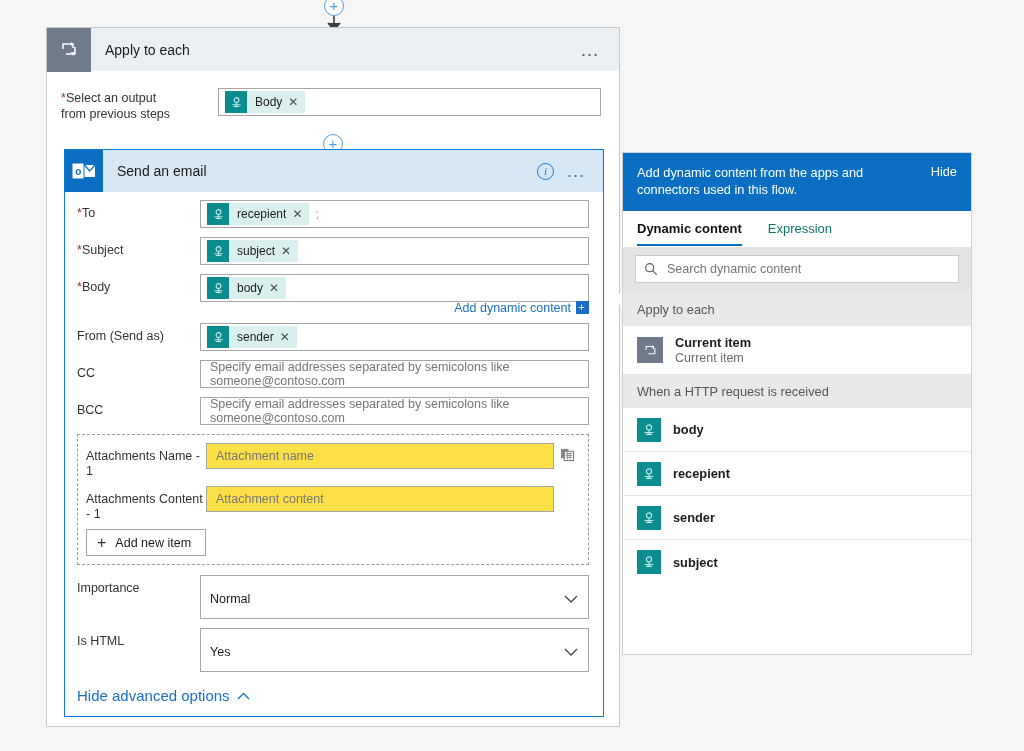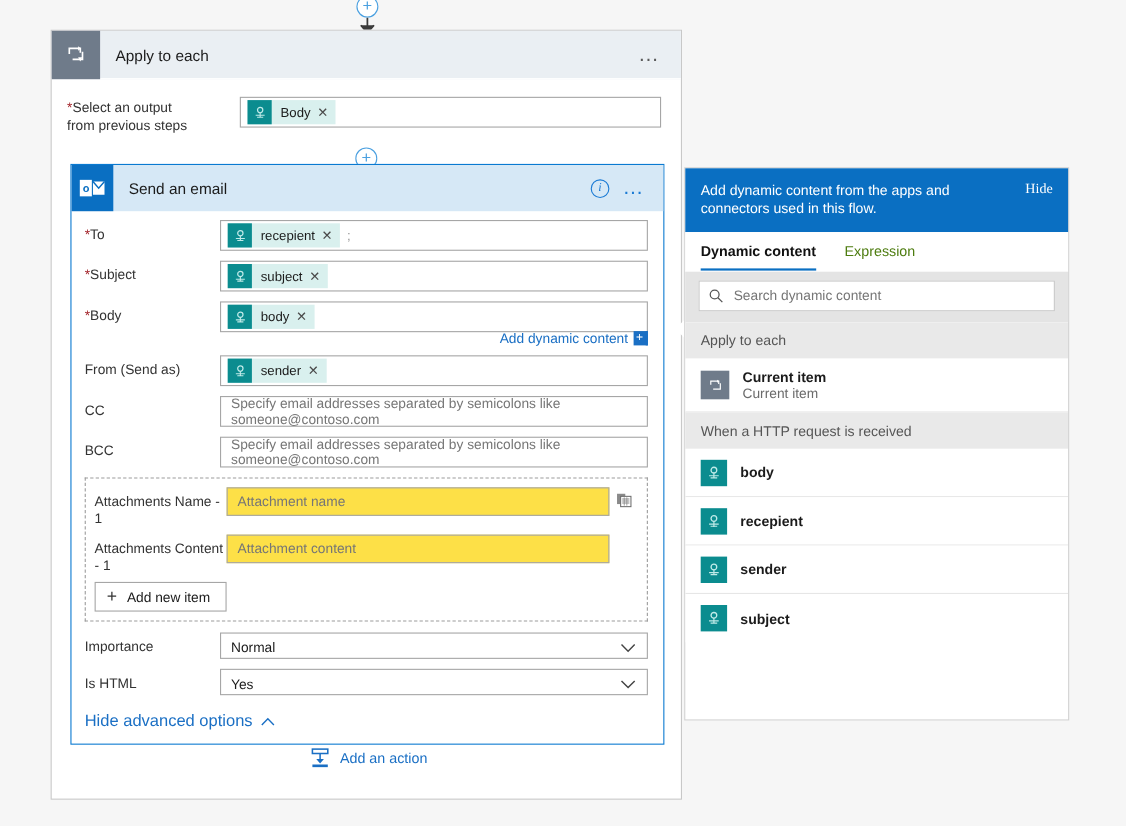--- a/index.html
+++ b/index.html
@@ -151,21 +151,21 @@
   .add-new-item {
     display: inline-flex; align-items: center;
     height: 27px; border: 1px solid #a6a6a6; background: #fff;
     padding: 0 14px 0 10px; font-size: 12.5px; color: #1b1b1b;
     cursor: pointer;
   }
   .add-plus { font-size: 16px; margin-right: 9px; color: #333; line-height: 1; }
   .attach-side-icon { width: 26px; padding-top: 4px; display:flex; justify-content:center;}
   
   .selectbox {
-    height: 24px; border: 1px solid #a6a6a6; background: #fff;
+    height: 44px; border: 1px solid #a6a6a6; background: #fff;
     display: flex; align-items: center; justify-content: space-between;
     padding: 4px 10px 0 9px; font-size: 12.5px; color: #1b1b1b;
   }
   .chev { color: #444; font-size: 12px; }
   .hide-adv {
     color: #1a6fc4; font-size: 15px; margin-top: 6px;
     display: inline-flex; align-items: center; cursor: pointer; text-align: center;
   }
   .hide-adv .up { margin-left: 7px; font-size: 11px; }
 
@@ -181,28 +181,28 @@
     position: absolute; left: 622px; top: 152px;
     width: 350px; height: 503px; background: #ffffff;
     border: 1px solid #d2d2d2;
     display: flex; flex-direction: column;
   }
   .dc-banner {
     background: #0a6fc2; color: #ffffff; padding: 11px 14px 13px 14px;
     display: flex; align-items: flex-start; gap: 20px;
   }
   .dc-banner-text { font-size: 12.8px; line-height: 17px; flex: 1; padding-right: 10px; }
-  .dc-hide { font-size: 12.8px; color: #ffffff; cursor: pointer; white-space: nowrap; font-family: Liberation Serif, serif; }
+  .dc-hide { font-size: 12.8px; color: #ffffff; cursor: pointer; white-space: nowrap; }
   .dc-tabs {
     display: flex; background: #ffffff; padding: 0 14px;
     border-bottom: 1px solid #ffffff;
   }
   .dc-tab {
     padding: 10px 0 8px 0; margin-right: 26px; font-size: 13px;
-    color: #4d7c0f; cursor: pointer;
+    color: #0f766e; cursor: pointer;
   }
   .dc-tab.active { color: #111; font-weight: bold; border-bottom: 2px solid #0a6fc2; }
   .dc-search-wrap { background: #e4e4e4; padding: 8px 12px 10px 12px; }
   .dc-search {
     height: 28px; background: #fff; border: 1px solid #c8c8c8;
     display: flex; align-items: center; padding: 0 8px;
   }
   .dc-search-ph { color: #767676; font-size: 12.5px; margin-left: 9px; }
   .dc-list { flex: 1; overflow: hidden; }
   .dc-group-head {

